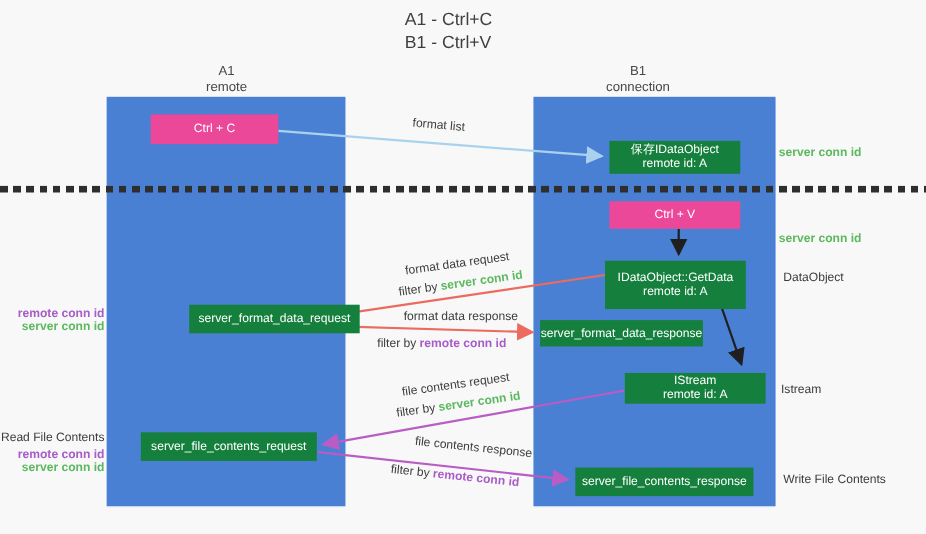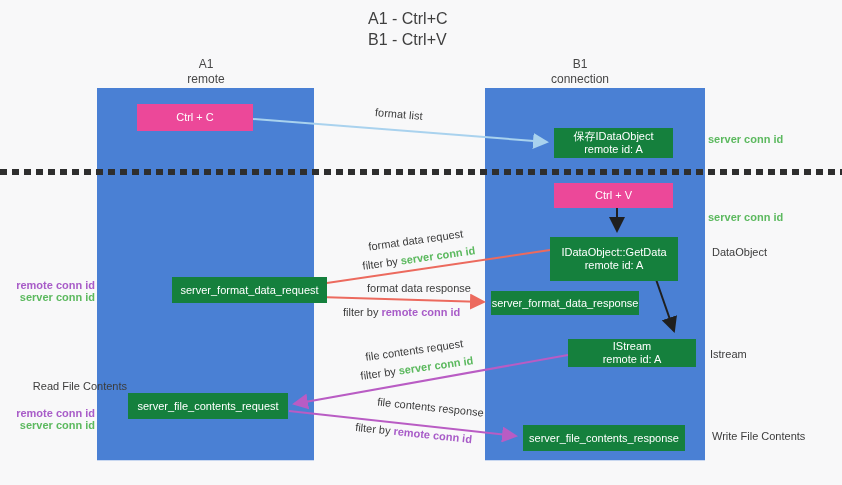--- a/index.html
+++ b/index.html
@@ -162,17 +162,17 @@
 
   <div class="abs lbl green-txt" style="left:708px; top:133px;">server conn id</div>
   <div class="abs lbl green-txt" style="left:708px; top:211px;">server conn id</div>
   <div class="abs lbl" style="left:712px; top:246px;">DataObject</div>
   <div class="abs lbl" style="left:710px; top:348px;">Istream</div>
   <div class="abs lbl" style="left:712px; top:430px;">Write File Contents</div>
 
   <div class="abs lbl purple-txt left-col" style="top:279px;">remote conn id</div>
   <div class="abs lbl green-txt left-col" style="top:291px;">server conn id</div>
 
-  <div class="abs lbl left-col" style="top:380px;padding-left:32px;">Read File Contents</div>
+  <div class="abs lbl left-col" style="top:392px;">Read File Contents</div>
   <div class="abs lbl purple-txt left-col" style="top:407px;">remote conn id</div>
   <div class="abs lbl green-txt left-col" style="top:419px;">server conn id</div>
 
 </div>
 
 </body></html>

